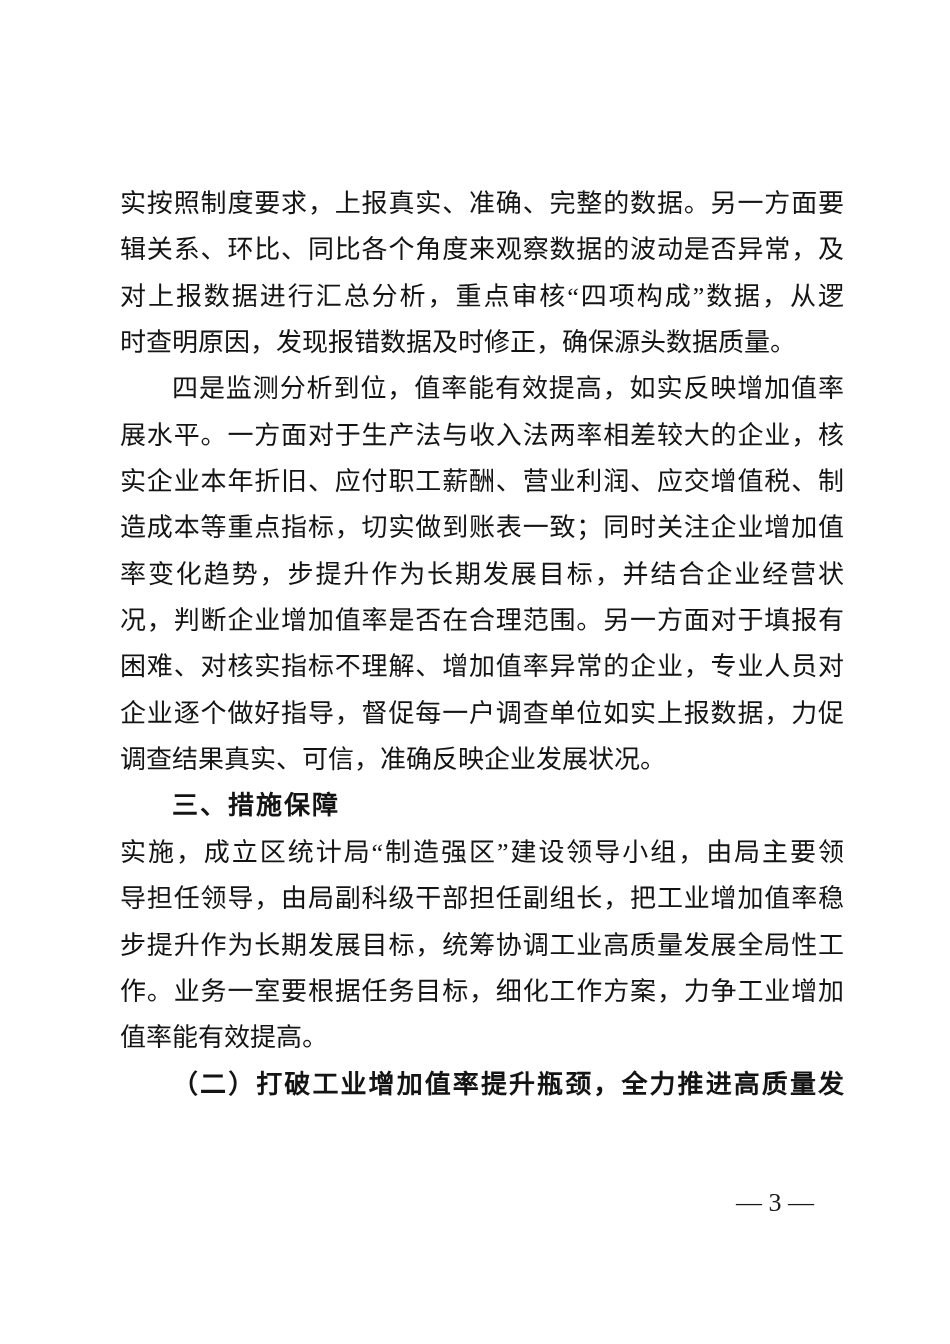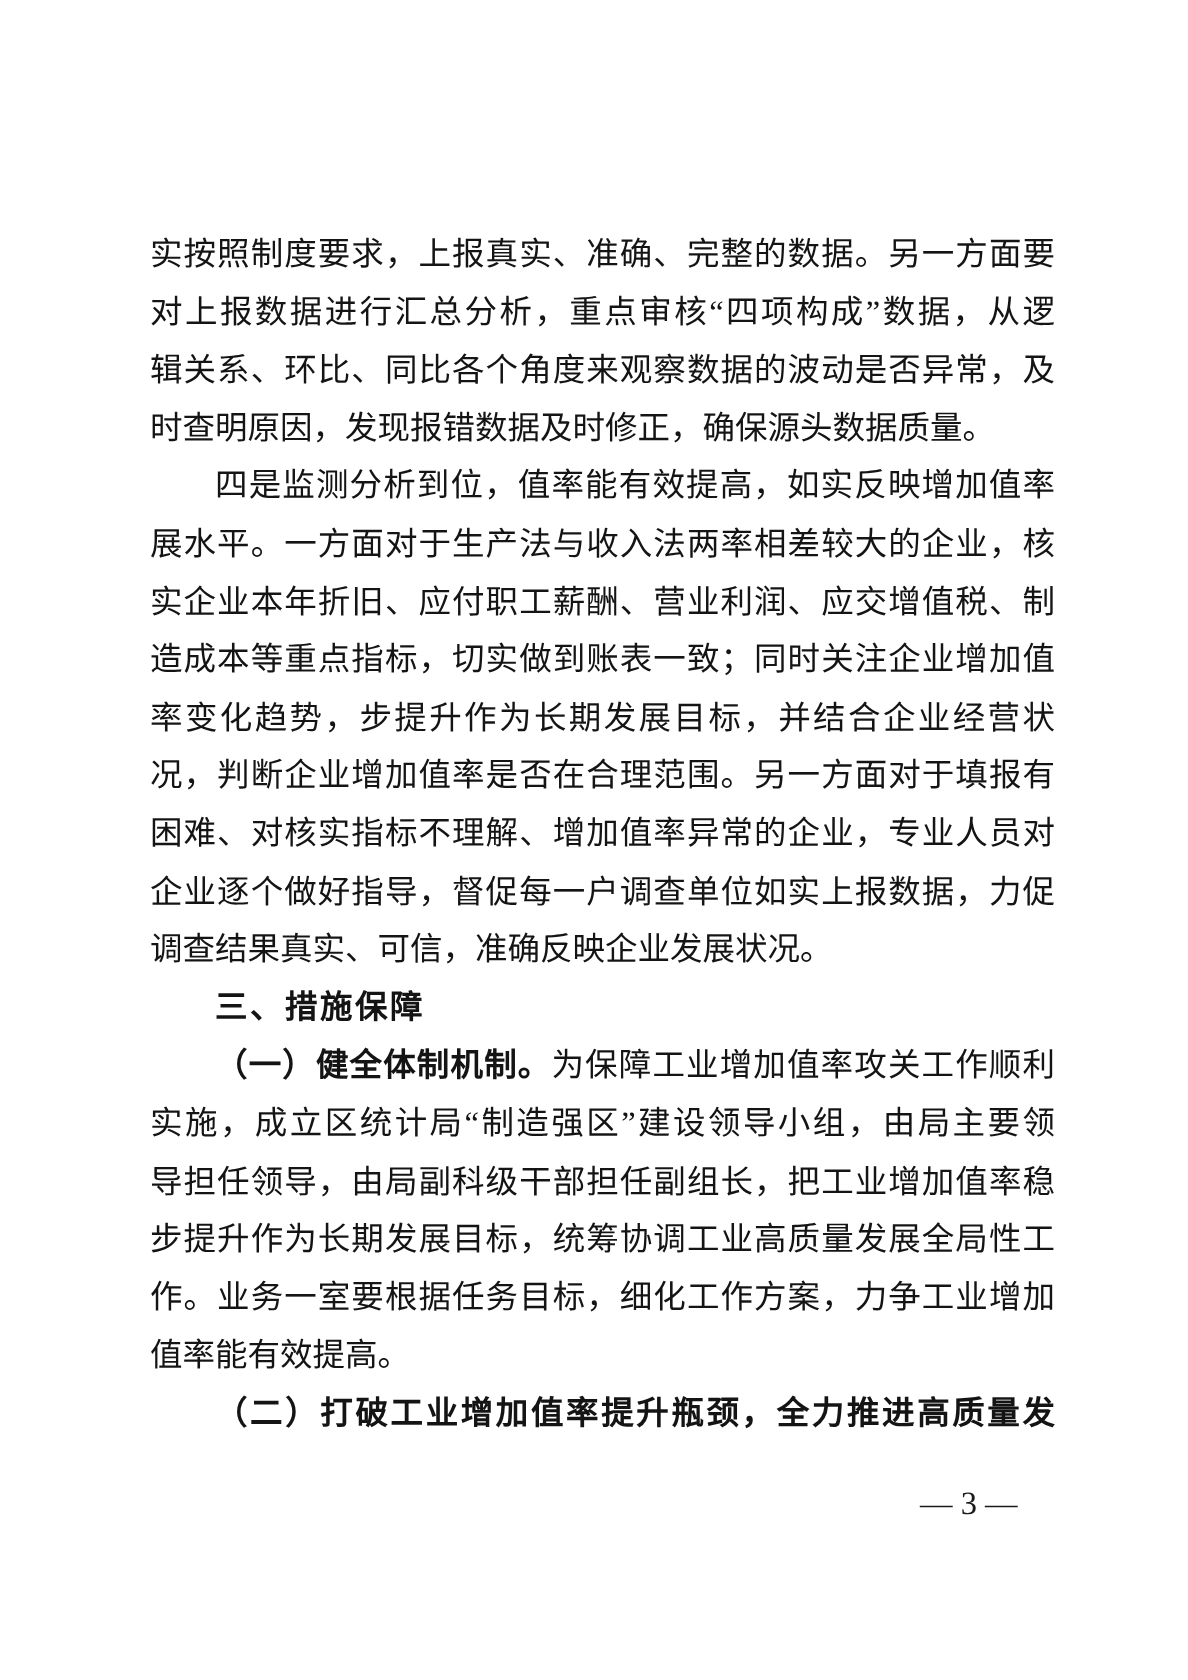--- a/index.html
+++ b/index.html
@@ -55,34 +55,33 @@
     font-size: 26px;
     color: #1a1a1a;
   }
 </style>
 </head>
 <body>
 
 <div class="page">
   <div class="doc-body">
       <div class="line fill"><span class="seg">实按照制度要求，上报真实、准确、完整的数据。另一方面要</span></div>
+      <div class="line fill"><span class="seg">辑关系、环比、同比各个角度来观察数据的波动是否异常，及</span></div>
       <div class="line fill"><span class="seg">对上报数据进行汇总分析，重点审核“四项构成”数据，从逻</span></div>
-      <div class="line fill"><span class="seg">辑关系、环比、同比各个角度来观察数据的波动是否异常，及</span></div>
       <div class="line"><span class="seg">时查明原因，发现报错数据及时修正，确保源头数据质量。</span></div>
       <div class="line indent fill"><span class="seg">四是监测分析到位，值率能有效提高，如实反映增加值率发</span></div>
       <div class="line fill"><span class="seg">展水平。一方面对于生产法与收入法两率相差较大的企业，核</span></div>
       <div class="line fill"><span class="seg">实企业本年折旧、应付职工薪酬、营业利润、应交增值税、制</span></div>
       <div class="line fill"><span class="seg">造成本等重点指标，切实做到账表一致；同时关注企业增加值</span></div>
       <div class="line fill"><span class="seg">率变化趋势，步提升作为长期发展目标，并结合企业经营状</span></div>
       <div class="line fill"><span class="seg">况，判断企业增加值率是否在合理范围。另一方面对于填报有</span></div>
       <div class="line fill"><span class="seg">困难、对核实指标不理解、增加值率异常的企业，专业人员对</span></div>
       <div class="line fill"><span class="seg">企业逐个做好指导，督促每一户调查单位如实上报数据，力促</span></div>
       <div class="line"><span class="seg">调查结果真实、可信，准确反映企业发展状况。</span></div>
       <div class="line indent heading"><span class="seg bold">三、措施保障</span></div>
-      <div class="line indent fill"><span class="seg bold">（一）健全体制机制。</span><span class="seg">为保障工业增加值率攻关工作顺利</span></div>
       <div class="line fill"><span class="seg">实施，成立区统计局“制造强区”建设领导小组，由局主要领</span></div>
       <div class="line fill"><span class="seg">导担任领导，由局副科级干部担任副组长，把工业增加值率稳</span></div>
       <div class="line fill"><span class="seg">步提升作为长期发展目标，统筹协调工业高质量发展全局性工</span></div>
       <div class="line fill"><span class="seg">作。业务一室要根据任务目标，细化工作方案，力争工业增加</span></div>
       <div class="line"><span class="seg">值率能有效提高。</span></div>
       <div class="line indent fill"><span class="seg bold">（二）打破工业增加值率提升瓶颈，全力推进高质量发展。</span></div>
     </div>
   <div class="footer">— 3 —</div>
 </div>
 

